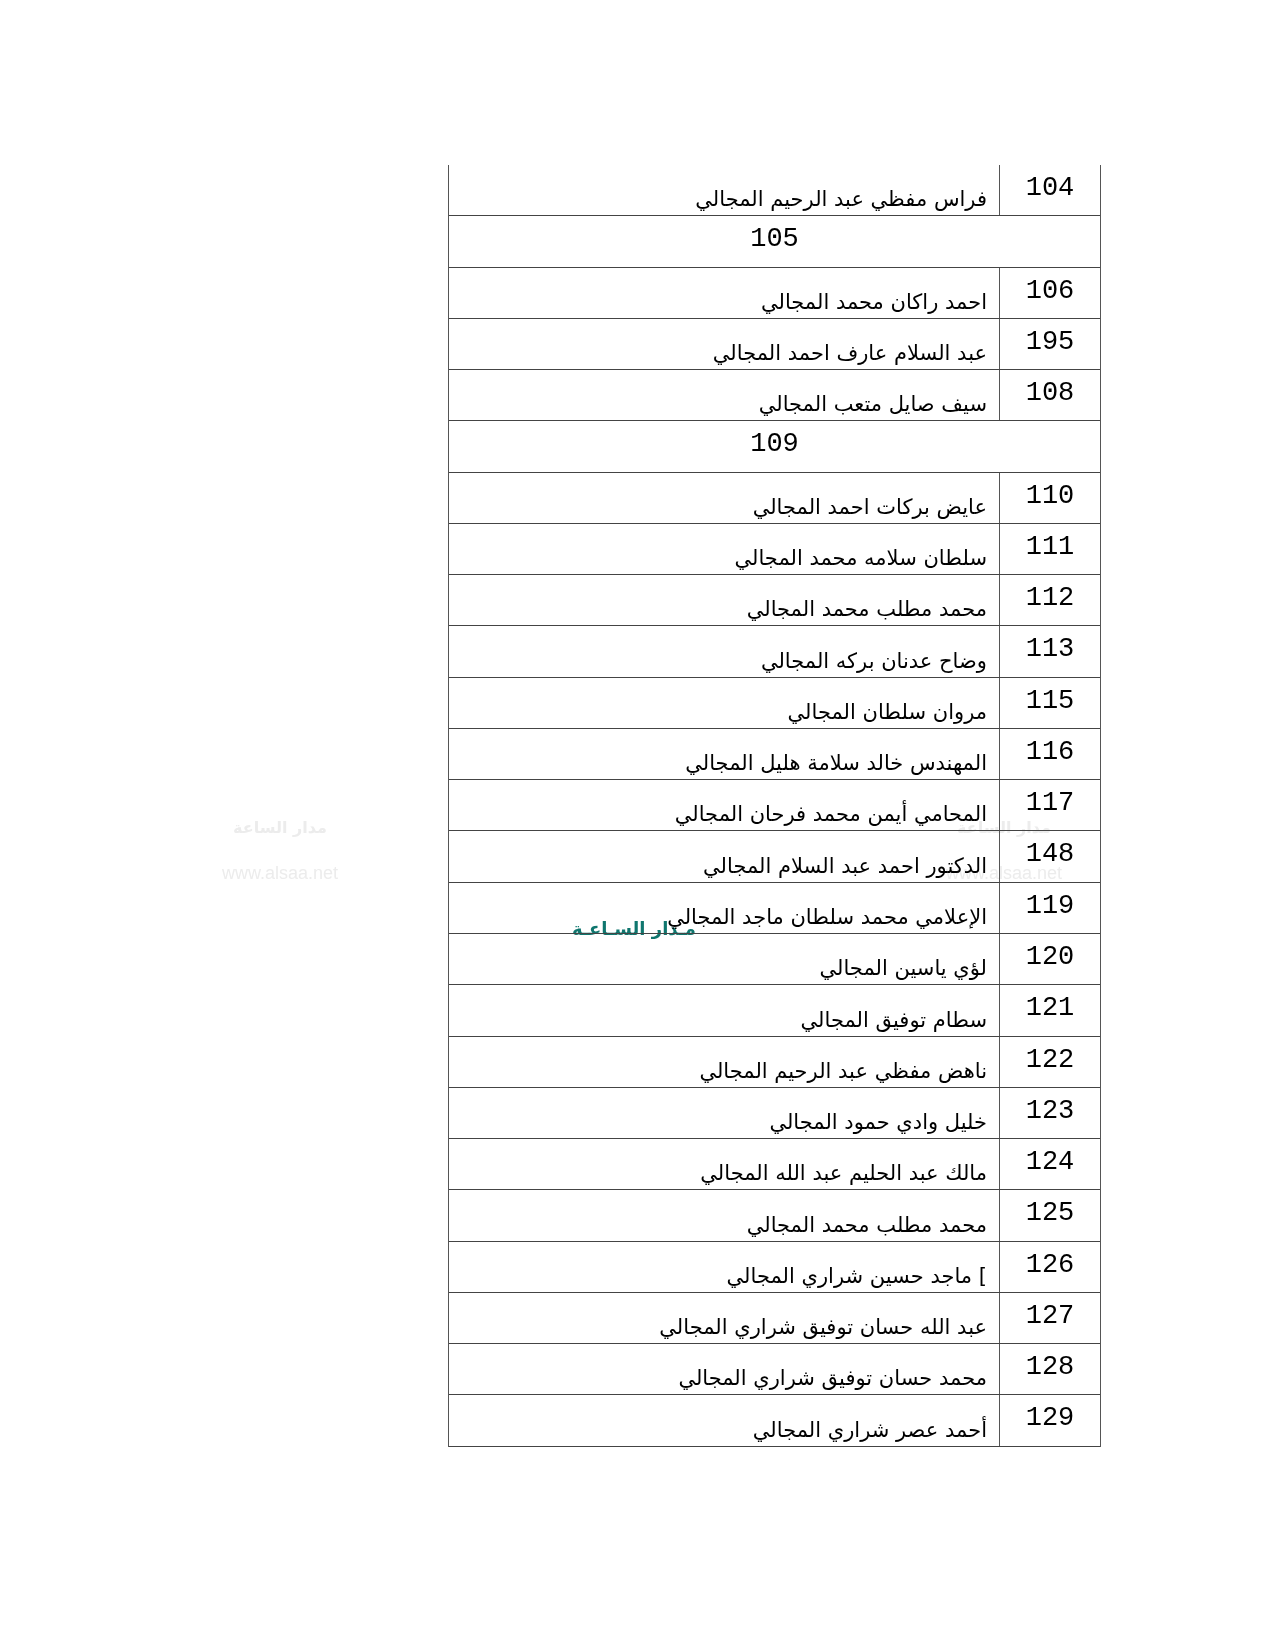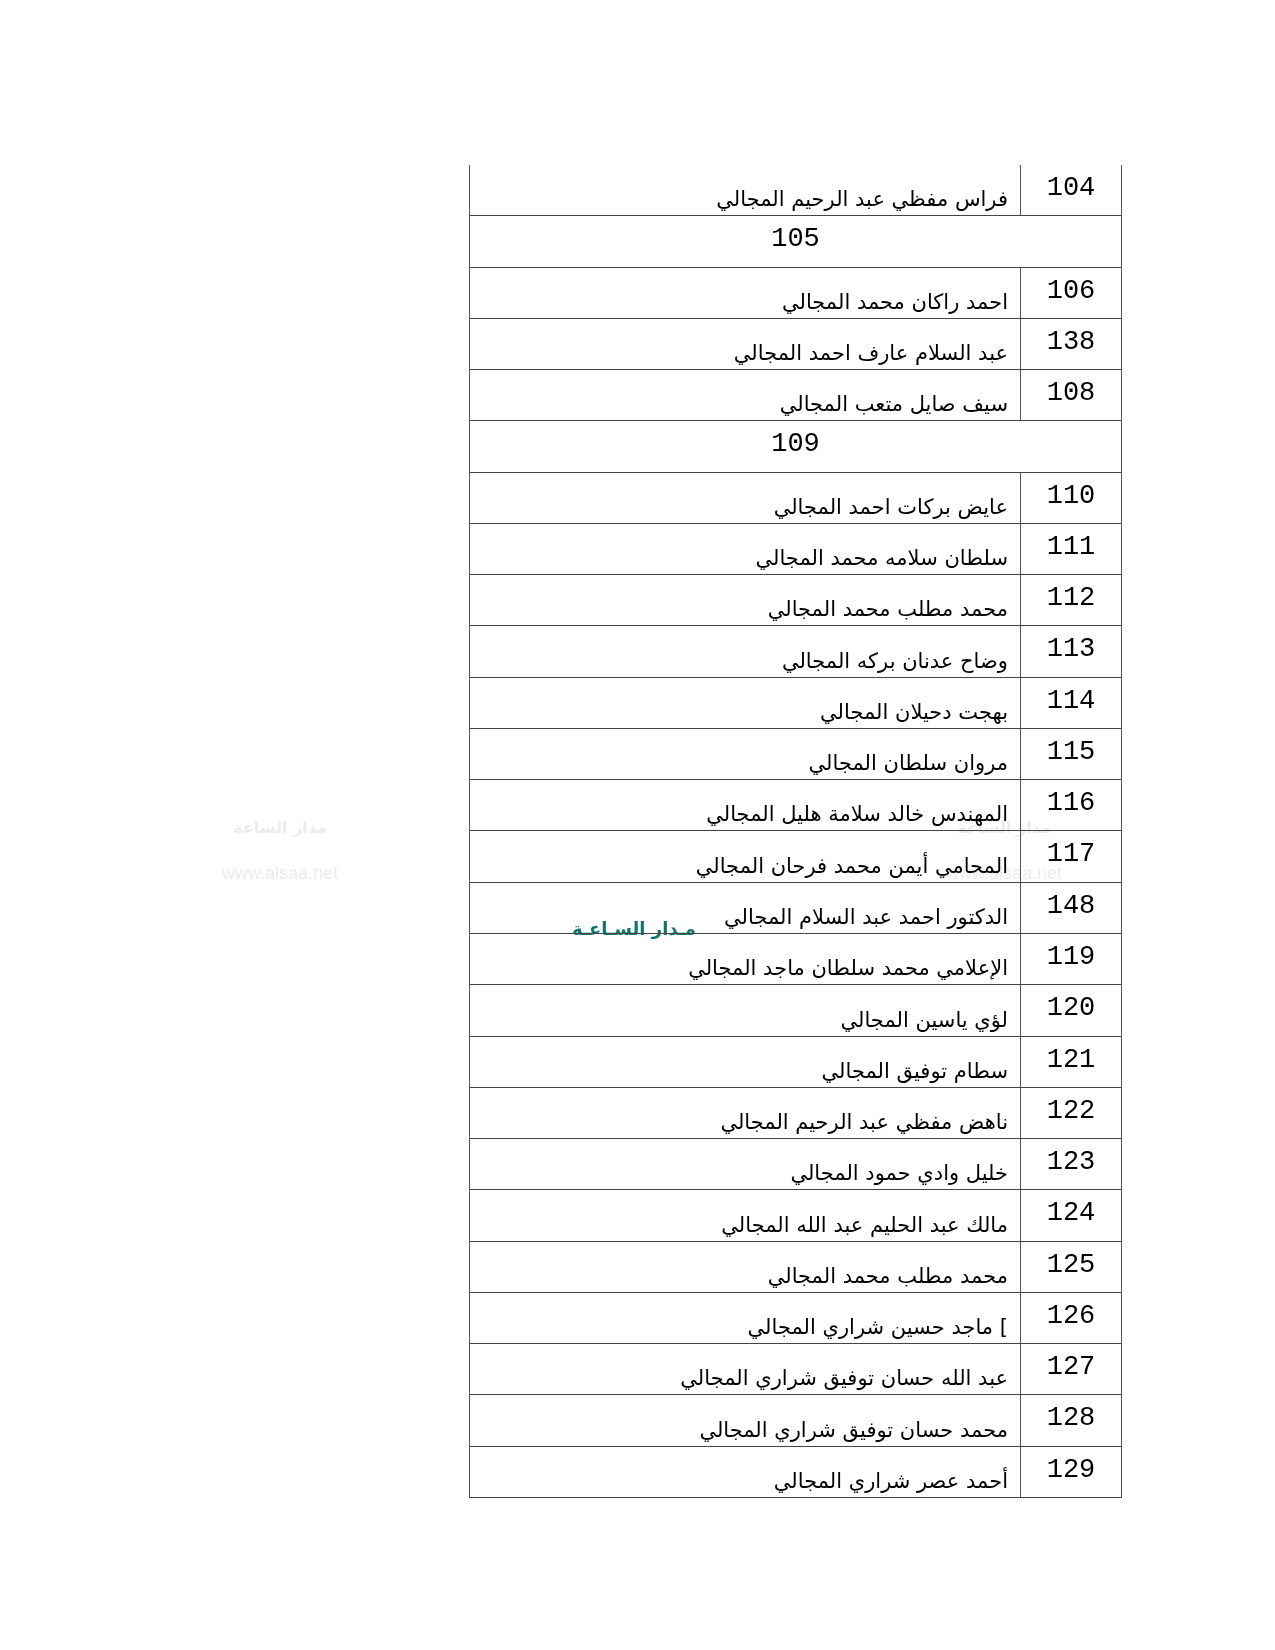--- a/index.html
+++ b/index.html
@@ -13,21 +13,20 @@
     color: #000;
   }
   .page { position: absolute; inset: 0; }
   .table {
     position: absolute;
     left: 448px;
     top: 165px;
     width: 651px;
     border-left: 1.5px solid #555;
     border-right: 1.5px solid #555;
-    margin-left: 21px;
   }
   .row {
     display: flex;
     flex-direction: row;
     height: 51.27px;
     box-sizing: border-box;
     border-bottom: 1.5px solid #444;
   }
   .cell-name {
     width: 551px;
@@ -91,21 +90,21 @@
       </div>
       <div class="row">
         <div class="cell-num">105</div>
       </div>
       <div class="row">
         <div class="cell-name">احمد راكان محمد المجالي</div>
         <div class="cell-num">106</div>
       </div>
       <div class="row">
         <div class="cell-name">عبد السلام عارف احمد المجالي</div>
-        <div class="cell-num">138</div>
+        <div class="cell-num">195</div>
       </div>
       <div class="row">
         <div class="cell-name">سيف صايل متعب المجالي</div>
         <div class="cell-num">108</div>
       </div>
       <div class="row">
         <div class="cell-num">109</div>
       </div>
       <div class="row">
         <div class="cell-name">عايض بركات احمد المجالي</div>
@@ -115,24 +114,20 @@
         <div class="cell-name">سلطان سلامه محمد المجالي</div>
         <div class="cell-num">111</div>
       </div>
       <div class="row">
         <div class="cell-name">محمد مطلب محمد المجالي</div>
         <div class="cell-num">112</div>
       </div>
       <div class="row">
         <div class="cell-name">وضاح عدنان بركه المجالي</div>
         <div class="cell-num">113</div>
-      </div>
-      <div class="row">
-        <div class="cell-name">بهجت دحيلان المجالي</div>
-        <div class="cell-num">114</div>
       </div>
       <div class="row">
         <div class="cell-name">مروان سلطان المجالي</div>
         <div class="cell-num">115</div>
       </div>
       <div class="row">
         <div class="cell-name">المهندس خالد سلامة هليل المجالي</div>
         <div class="cell-num">116</div>
       </div>
       <div class="row">

